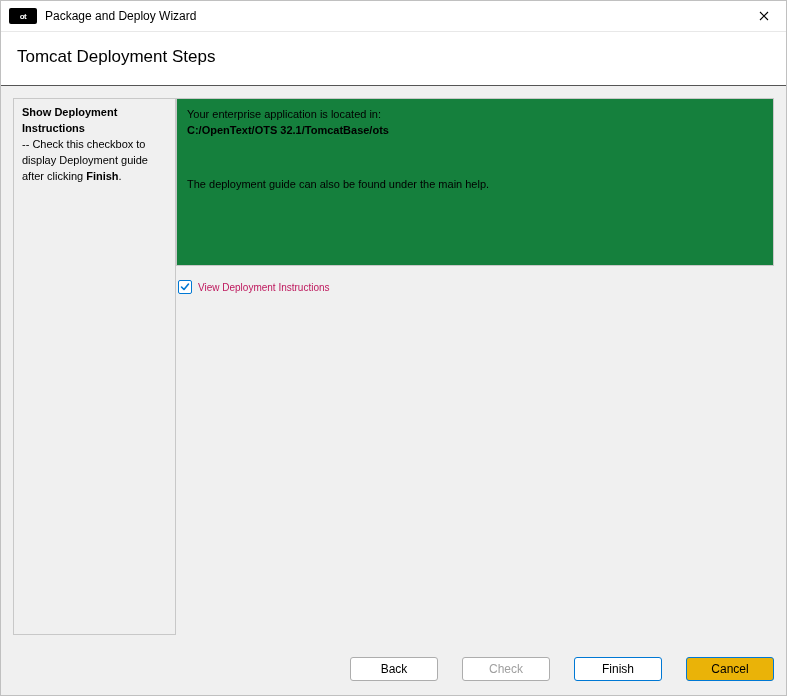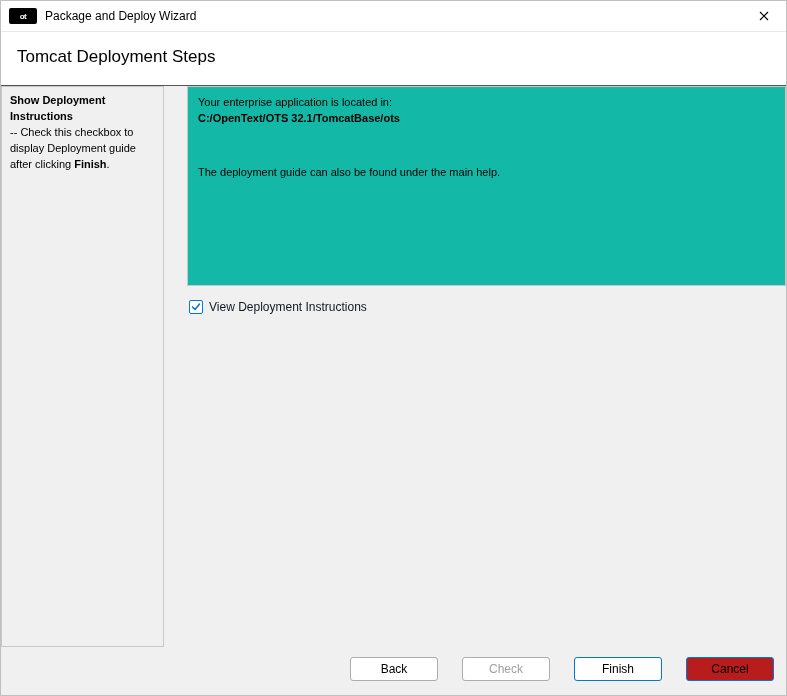--- a/index.html
+++ b/index.html
@@ -48,43 +48,44 @@
       border-bottom: 1px solid #555;
     }
     .header h1 {
       font-size: 17px;
       font-weight: 400;
       color: #000;
     }
     .content-area {
       flex: 1;
       background: #f0f0f0;
+      padding: 12px;
       display: flex;
-      gap: 23px;
+      gap: 0;
     }
     .side-panel {
       width: 163px;
       border: 1px solid #c8c8c8;
       background: #f0f0f0;
       padding: 6px 8px;
       font-size: 11px;
       line-height: 1.45;
       color: #000;
     }
     .side-panel .bold { font-weight: 700; }
     .main-panel {
       flex: 1;
       display: flex;
       flex-direction: column;
     }
     .info-box {
       border: 1px solid #c8c8c8;
-      background: #14b8a6;
+      background: #15803d;
       padding: 8px 10px;
-      height: 200px;
+      height: 168px;
       font-size: 11px;
       line-height: 1.45;
       color: #000;
     }
     .info-box .path { font-weight: 700; }
     .info-box .mt { margin-top: 38px; }
     .checkbox-row {
       display: flex;
       align-items: center;
       gap: 6px;
@@ -92,21 +93,21 @@
     }
     .checkbox {
       width: 14px; height: 14px;
       border: 1px solid #0078d4;
       border-radius: 2px;
       display: flex; align-items: center; justify-content: center;
       background: #fff;
       cursor: pointer;
     }
     .checkbox svg { width: 10px; height: 10px; }
-    .checkbox-label { font-size: 12px; color: #0f172a; cursor: pointer; }
+    .checkbox-label { font-size: 10px; color: #be185d; cursor: pointer; }
     .footer {
       background: #f0f0f0;
       padding: 10px 12px 14px 12px;
       display: flex;
       justify-content: flex-end;
       gap: 24px;
     }
     .btn {
       width: 88px;
       height: 24px;
@@ -122,21 +123,21 @@
     }
     .btn.disabled {
       color: #a0a0a0;
       cursor: default;
     }
     .btn.primary {
       border-color: #0078d4;
     }
     .btn.focus {
       border-color: #0078d4;
-      background: #b91c1c;
+      background: #eab308;
     }
   </style>
 </head>
 <body>
 
 <div class="titlebar">
   <div class="app-icon">ot</div>
   <div class="title">Package and Deploy Wizard</div>
   <div class="close-btn">
     <svg viewBox="0 0 10 10">

